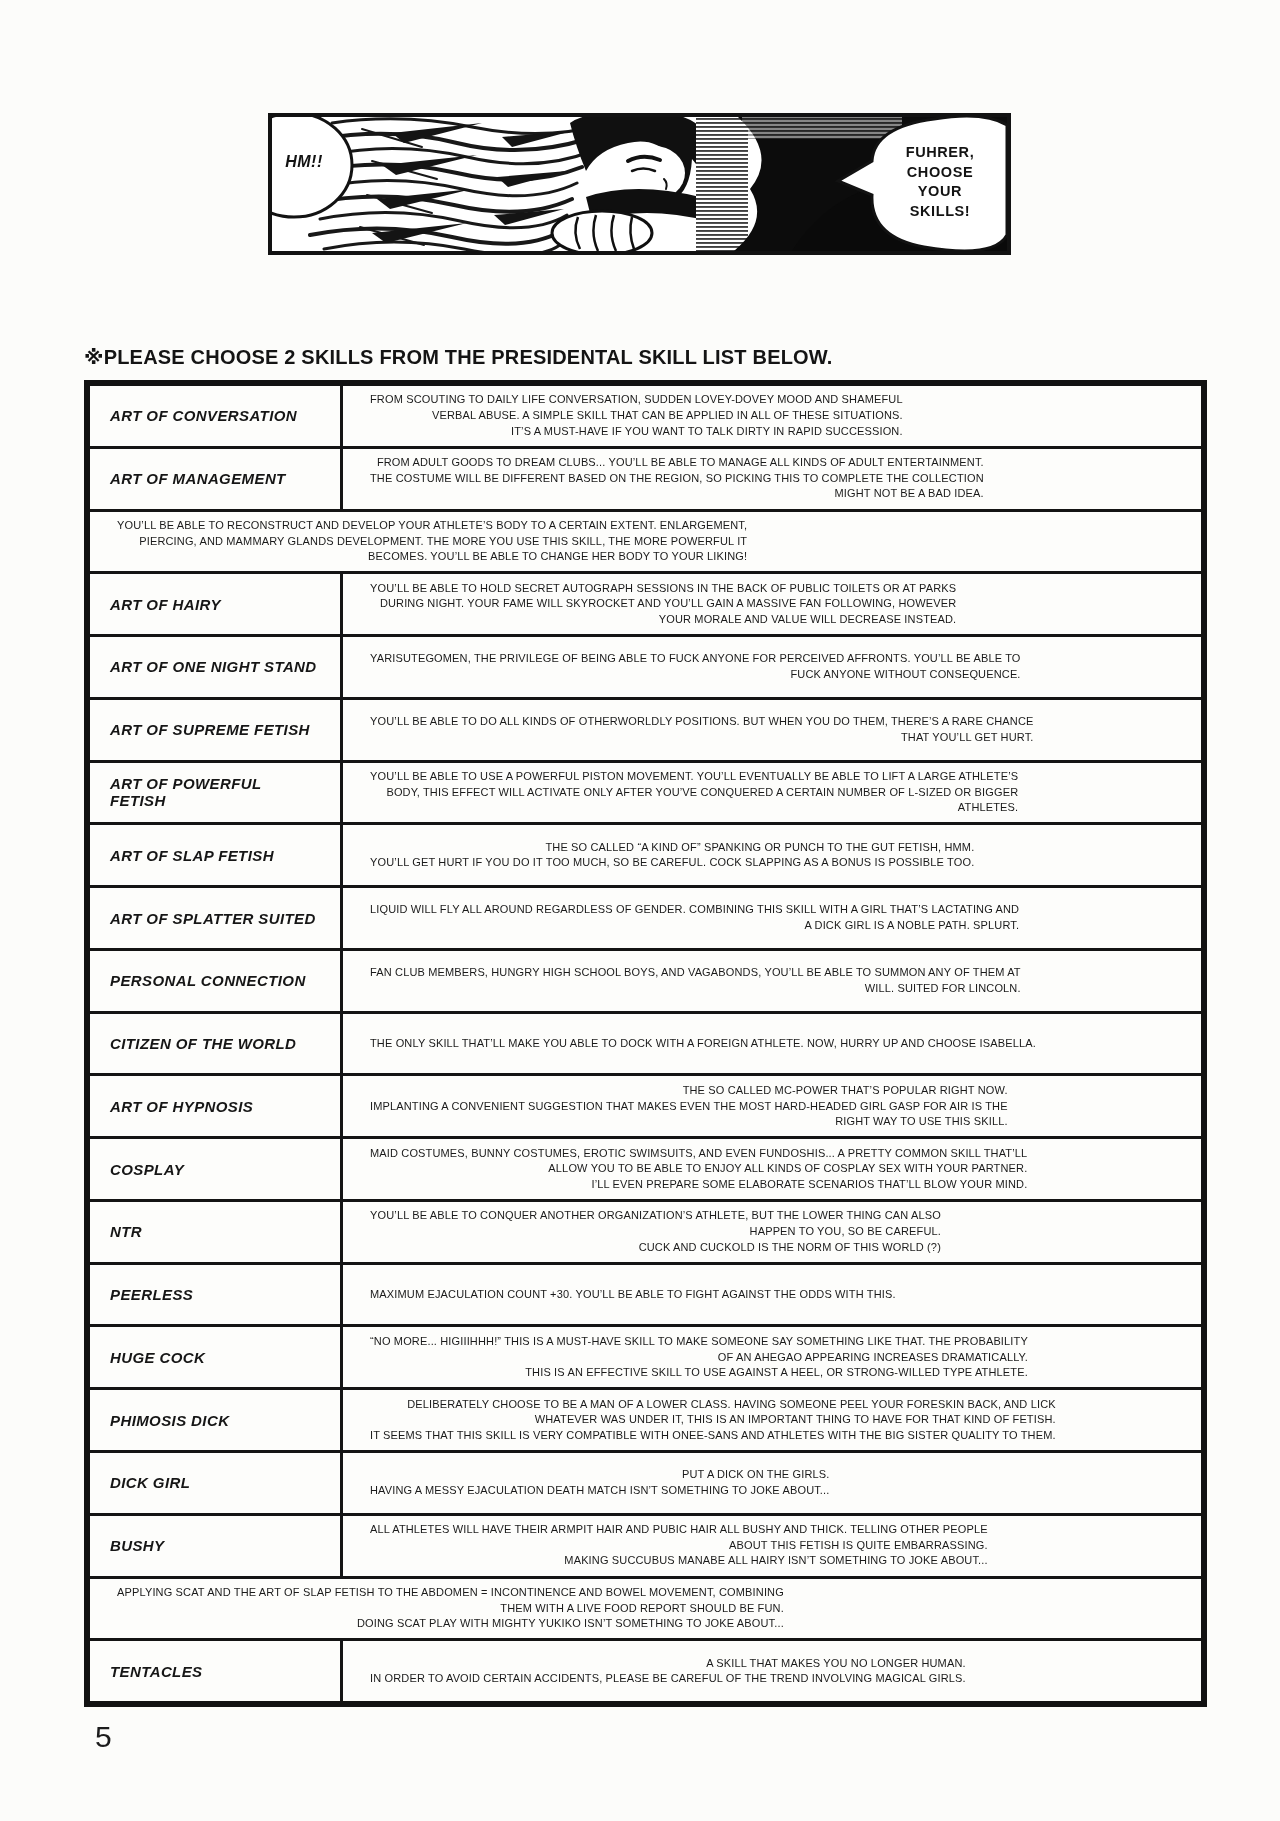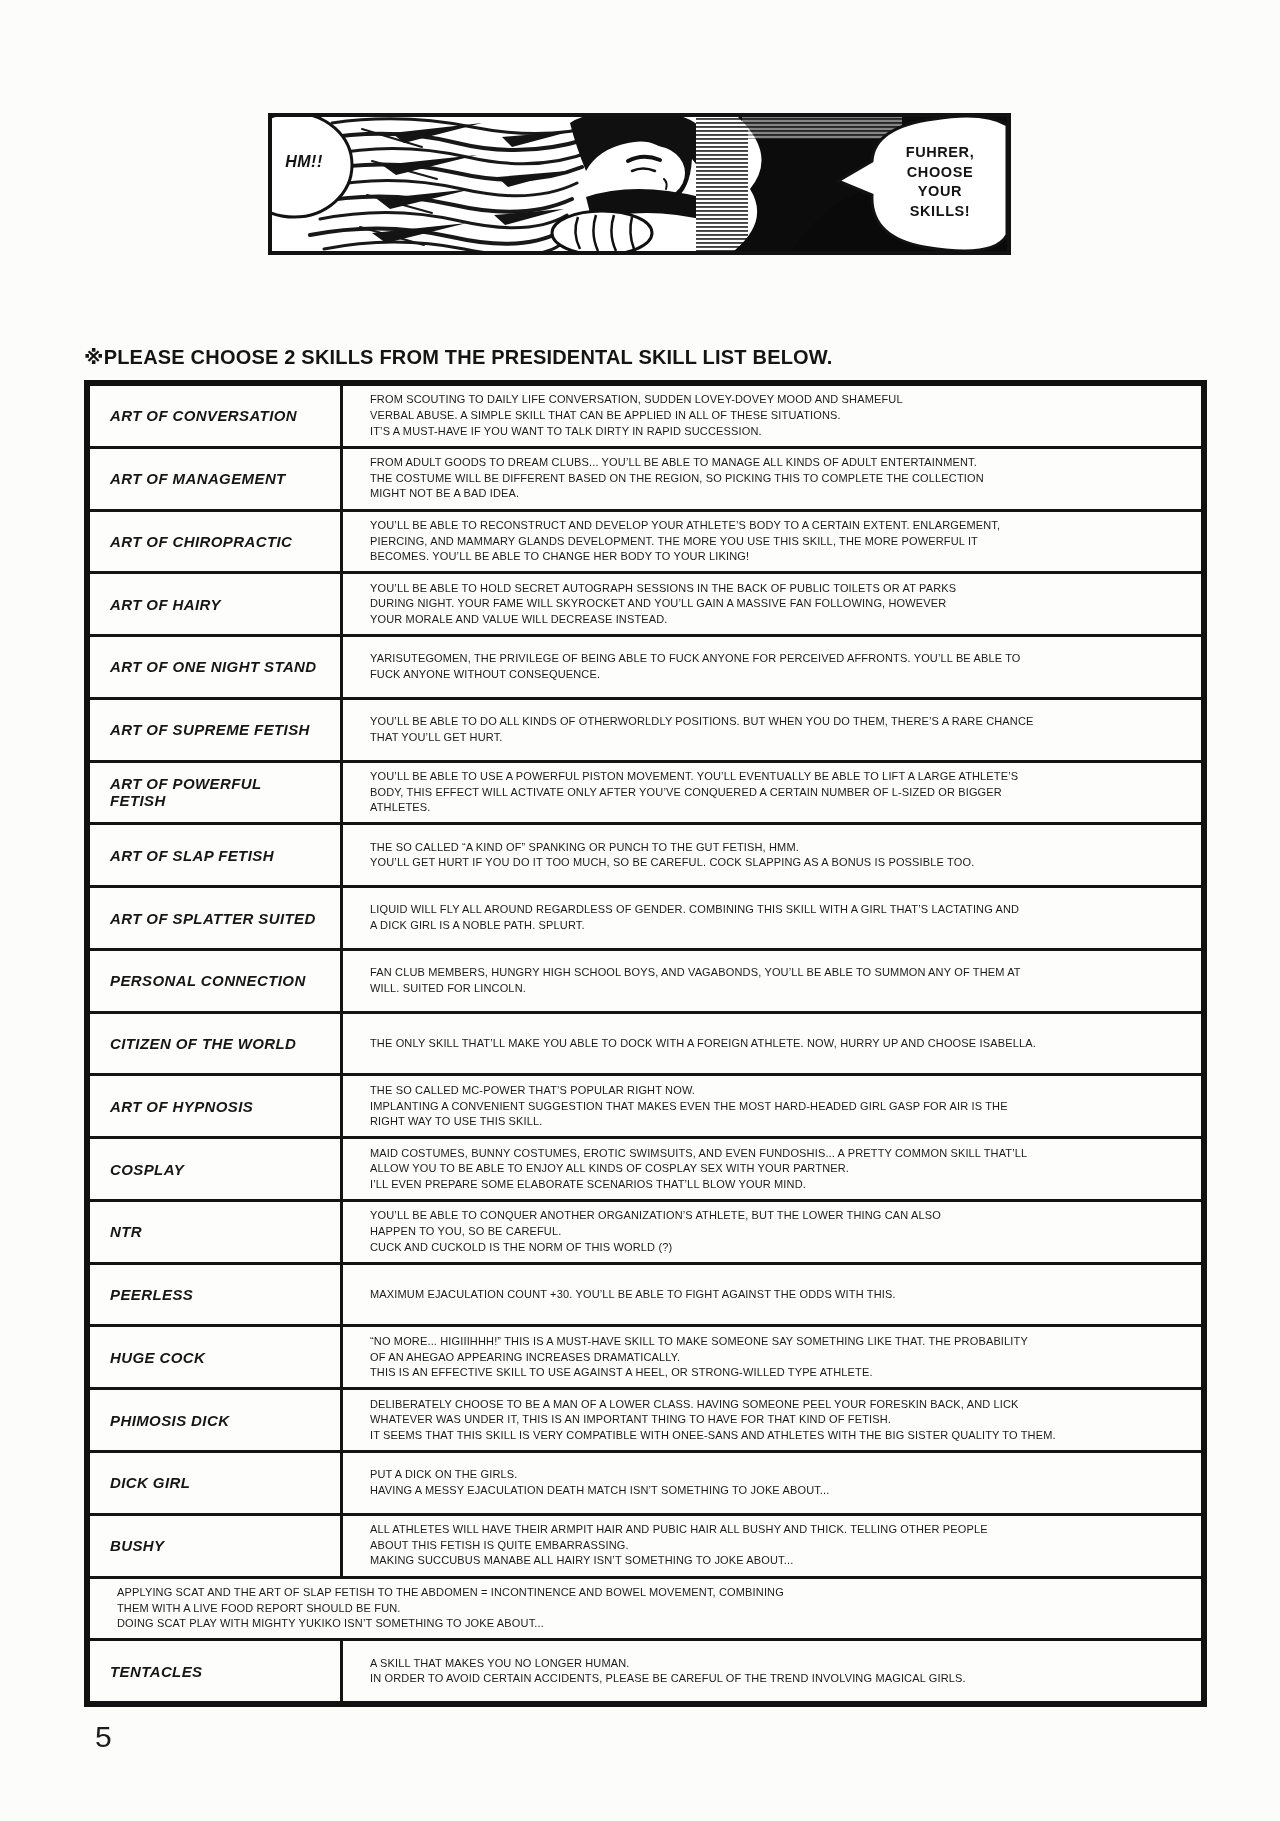--- a/index.html
+++ b/index.html
@@ -54,21 +54,21 @@
     width:253px;flex:0 0 253px;border-right:3px solid #141414;
     display:flex;align-items:center;box-sizing:border-box;
     padding:0 20px 0 20px;
     font-size:15px;font-weight:bold;font-style:italic;
     letter-spacing:.4px;color:#161616;
   }
   .cell-desc{
     flex:1 1 auto;display:flex;align-items:center;box-sizing:border-box;
     padding:2px 14px 2px 27px;
     font-size:11px;line-height:15.6px;letter-spacing:.15px;
-    color:#1a1a1a;white-space:pre-line;
+    color:#1a1a1a;white-space:pre-line;text-align:right;
   }
 
   
   .page-number{
     position:absolute;left:95px;top:1720px;
     font-size:30px;color:#1c1c1c;
   }
 </style>
 </head>
 <body>
@@ -153,21 +153,20 @@
   </div>
 
   <div class="srow">
     <div class="cell-name skill-name">ART OF MANAGEMENT</div>
     <div class="cell-desc skill-desc">FROM ADULT GOODS TO DREAM CLUBS... YOU’LL BE ABLE TO MANAGE ALL KINDS OF ADULT ENTERTAINMENT.
 THE COSTUME WILL BE DIFFERENT BASED ON THE REGION, SO PICKING THIS TO COMPLETE THE COLLECTION
 MIGHT NOT BE A BAD IDEA.</div>
   </div>
 
   <div class="srow">
-    <div class="cell-name skill-name">ART OF CHIROPRACTIC</div>
     <div class="cell-desc skill-desc">YOU’LL BE ABLE TO RECONSTRUCT AND DEVELOP YOUR ATHLETE’S BODY TO A CERTAIN EXTENT. ENLARGEMENT,
 PIERCING, AND MAMMARY GLANDS DEVELOPMENT. THE MORE YOU USE THIS SKILL, THE MORE POWERFUL IT
 BECOMES. YOU’LL BE ABLE TO CHANGE HER BODY TO YOUR LIKING!</div>
   </div>
 
   <div class="srow">
     <div class="cell-name skill-name">ART OF HAIRY</div>
     <div class="cell-desc skill-desc">YOU’LL BE ABLE TO HOLD SECRET AUTOGRAPH SESSIONS IN THE BACK OF PUBLIC TOILETS OR AT PARKS
 DURING NIGHT. YOUR FAME WILL SKYROCKET AND YOU’LL GAIN A MASSIVE FAN FOLLOWING, HOWEVER
 YOUR MORALE AND VALUE WILL DECREASE INSTEAD.</div>

